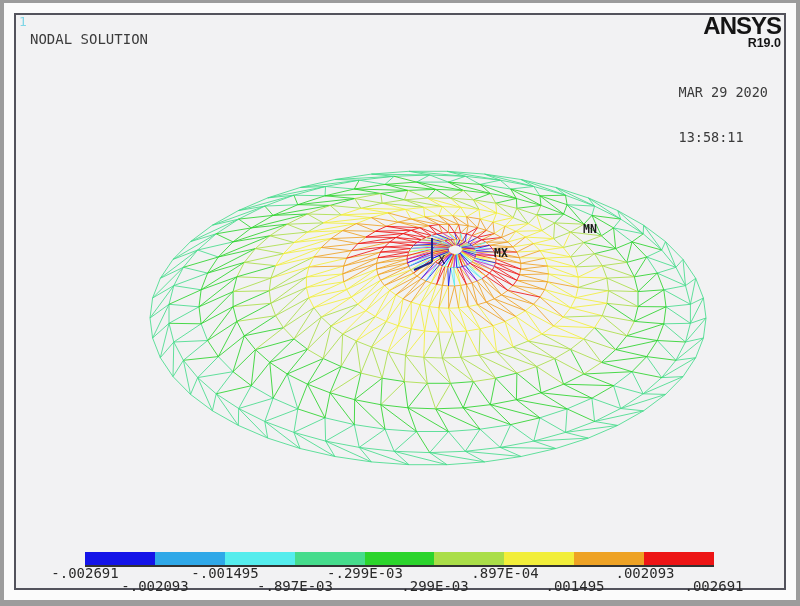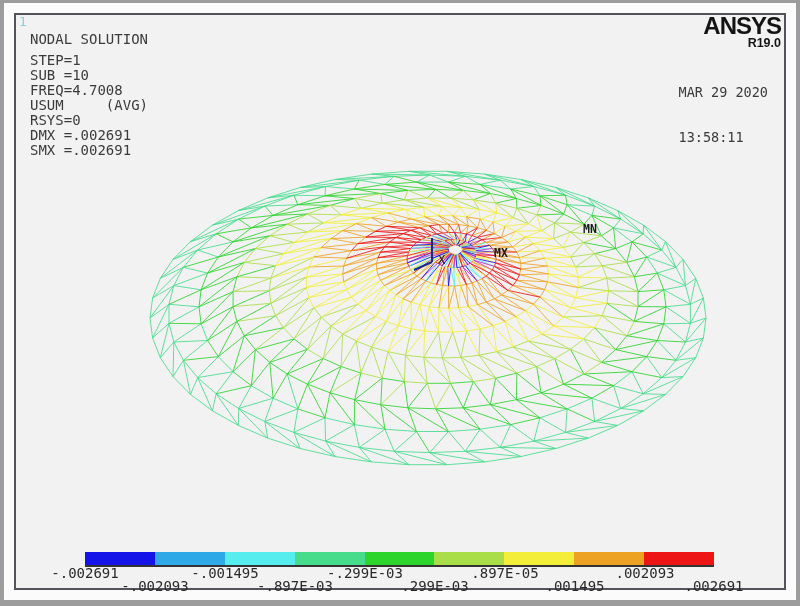--- a/index.html
+++ b/index.html
@@ -1474,29 +1474,20 @@
       <line x1="461.7" y1="247.9" x2="462.0" y2="248.5" stroke="#f2ee3a" stroke-width="0.9" stroke-opacity="0.95"></line>
       <line x1="462.0" y1="248.5" x2="462.2" y2="249.1" stroke="#f2ee3a" stroke-width="0.9" stroke-opacity="0.95"></line>
       <line x1="462.2" y1="249.1" x2="462.3" y2="249.8" stroke="#f2ee3a" stroke-width="0.9" stroke-opacity="0.95"></line>
       <line x1="432" y1="262" x2="432" y2="238" stroke="#1c2a8a" stroke-width="2"></line>
       <line x1="432" y1="262" x2="414" y2="270" stroke="#1c2a8a" stroke-width="2"></line>
     </svg>
 
   <div class="win-num mono">1</div>
 
   <div class="sol-title mono">NODAL SOLUTION</div>
-  <div class="sol-lines mono">
-    <div>STEP=1</div>
-    <div>SUB =10</div>
-    <div>FREQ=4.7008</div>
-    <div>USUM     (AVG)</div>
-    <div>RSYS=0</div>
-    <div>DMX =.002691</div>
-    <div>SMX =.002691</div>
-  </div>
 
   <div class="brand">
     <div class="brand-name">ANSYS</div>
     <div class="brand-ver">R19.0</div>
   </div>
   <div class="datetime mono">
     <div>MAR 29 2020</div>
     <div>13:58:11</div>
   </div>
 
@@ -1512,21 +1503,21 @@
       <div class="seg" style="background: rgb(44, 212, 44);"></div>
       <div class="seg" style="background: rgb(170, 222, 72);"></div>
       <div class="seg" style="background: rgb(242, 238, 58);"></div>
       <div class="seg" style="background: rgb(238, 162, 36);"></div>
       <div class="seg" style="background: rgb(237, 21, 21);"></div>
     </div>
 
   <span class="cb-label mono" style="left:45px;top:565px">-.002691</span>
   <span class="cb-label mono" style="left:185px;top:565px">-.001495</span>
   <span class="cb-label mono" style="left:325px;top:565px">-.299E-03</span>
-  <span class="cb-label mono" style="left:465px;top:565px">.897E-05</span>
+  <span class="cb-label mono" style="left:465px;top:565px">.897E-04</span>
   <span class="cb-label mono" style="left:605px;top:565px">.002093</span>
   <span class="cb-label mono" style="left:115px;top:578px">-.002093</span>
   <span class="cb-label mono" style="left:255px;top:578px">-.897E-03</span>
   <span class="cb-label mono" style="left:395px;top:578px">.299E-03</span>
   <span class="cb-label mono" style="left:535px;top:578px">.001495</span>
   <span class="cb-label mono" style="left:674px;top:578px">.002691</span>
 
 </div>
 
 </body></html>

